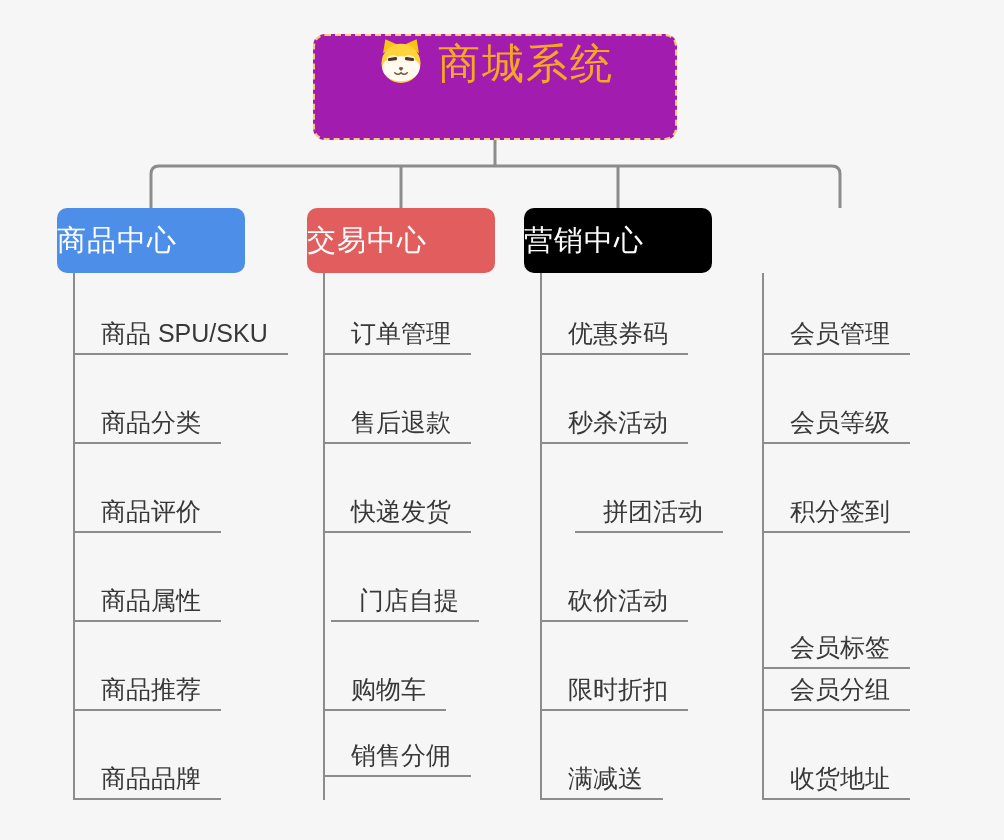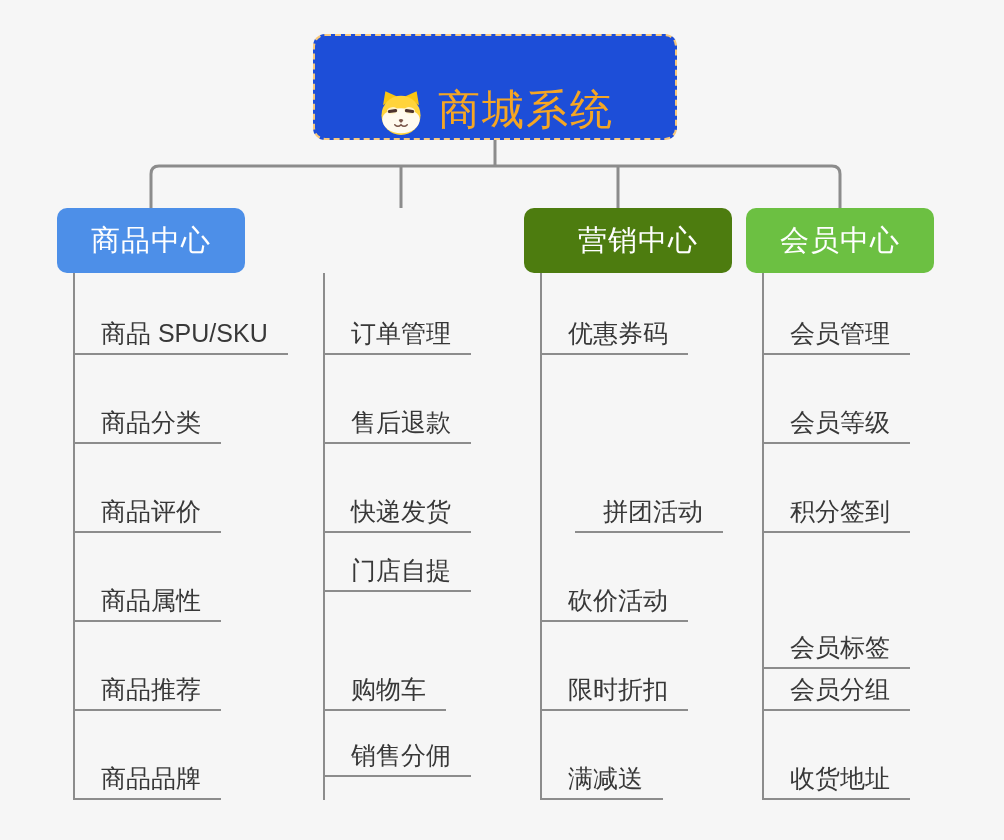--- a/index.html
+++ b/index.html
@@ -21,25 +21,25 @@
     stroke:var(--line,#8c8c8c);
     stroke-width:3;
     fill:none;
     stroke-linejoin:round;
   }
   
   .root-node{
     position:absolute;
     left:313px;top:34px;
     width:364px;height:106px;
-    background:#1d4ed8;
+    background:#a21caf;
     border:2px dashed #f6c87c;
     border-radius:12px;
     box-sizing:border-box;
-    display:flex;align-items:flex-end;justify-content:center;
+    display:flex;align-items:flex-start;justify-content:center;
     gap:12px;
     z-index:2;
   }
   .root-title{
     font-size:42px;
     color:var(--root-color,#F5A623);
     letter-spacing:2px;
     white-space:nowrap;
   }
   .root-icon{width:50px;height:50px;flex:0 0 auto;}
@@ -48,21 +48,21 @@
     position:absolute;top:0;height:840px;width:200px;z-index:1;
   }
   .branch-box{
     position:absolute;
     left:0;top:208px;
     width:188px;height:65px;
     border-radius:10px;
     color:#ffffff;
     font-size:29px;
     letter-spacing:1px;
-    display:flex;align-items:center;justify-content:center;
+    display:flex;align-items:center;
     cursor:default;
   }
   .branch-vline{
     position:absolute;
     left:16px;top:273px;
     width:2px;height:527px;
     background:var(--line,#8c8c8c);
   }
   .mindmap-item{
     position:absolute;
@@ -113,43 +113,44 @@
     </div>
     <div class="branch-vline"></div>
   <div class="mindmap-item" style="top: 318px;"><span class="item-label">商品 SPU/SKU</span></div>
         <div class="mindmap-item" style="top: 407px;"><span class="item-label">商品分类</span></div>
         <div class="mindmap-item" style="top: 496px;"><span class="item-label">商品评价</span></div>
         <div class="mindmap-item" style="top: 585px;"><span class="item-label">商品属性</span></div>
         <div class="mindmap-item" style="top: 674px;"><span class="item-label">商品推荐</span></div>
         <div class="mindmap-item" style="top: 763px;"><span class="item-label">商品品牌</span></div>
       </div>
       <div class="branch" style="left: 307px;">
+    <div class="branch-box" style="background: rgb(226, 93, 93);">
+      <span>交易中心</span>
+    </div>
     <div class="branch-vline"></div>
   <div class="mindmap-item" style="top: 318px;"><span class="item-label">订单管理</span></div>
         <div class="mindmap-item" style="top: 407px;"><span class="item-label">售后退款</span></div>
         <div class="mindmap-item" style="top: 496px;"><span class="item-label">快递发货</span></div>
-        <div class="mindmap-item" style="top: 555px;"><span class="item-label">门店自提</span></div>
+        <div class="mindmap-item" style="top: 585px; padding-left: 8px;"><span class="item-label">门店自提</span></div>
         <div class="mindmap-item" style="top: 674px;"><span class="item-label">购物车</span></div>
         <div class="mindmap-item" style="top: 740px;"><span class="item-label">销售分佣</span></div>
       </div>
       <div class="branch" style="left: 524px;">
-    <div class="branch-box" style="background: #4d7c0f; padding-left: 20px;">
+    <div class="branch-box" style="background: #000000;">
       <span>营销中心</span>
     </div>
     <div class="branch-vline"></div>
   <div class="mindmap-item" style="top: 318px;"><span class="item-label">优惠券码</span></div>
+        <div class="mindmap-item" style="top: 407px;"><span class="item-label">秒杀活动</span></div>
         <div class="mindmap-item" style="top: 496px; margin-left: 35px;"><span class="item-label">拼团活动</span></div>
         <div class="mindmap-item" style="top: 674px;"><span class="item-label">限时折扣</span></div>
         <div class="mindmap-item" style="top: 585px;"><span class="item-label">砍价活动</span></div>
         <div class="mindmap-item" style="top: 763px;"><span class="item-label">满减送</span></div>
       </div>
       <div class="branch" style="left: 746px;">
-    <div class="branch-box" style="background: rgb(108, 192, 66);">
-      <span>会员中心</span>
-    </div>
     <div class="branch-vline"></div>
   <div class="mindmap-item" style="top: 318px;"><span class="item-label">会员管理</span></div>
         <div class="mindmap-item" style="top: 407px;"><span class="item-label">会员等级</span></div>
         <div class="mindmap-item" style="top: 496px;"><span class="item-label">积分签到</span></div>
         <div class="mindmap-item" style="top: 585px; margin-top: 47px;"><span class="item-label">会员标签</span></div>
         <div class="mindmap-item" style="top: 674px;"><span class="item-label">会员分组</span></div>
         <div class="mindmap-item" style="top: 763px;"><span class="item-label">收货地址</span></div>
       </div>
     </div>
 </div>

